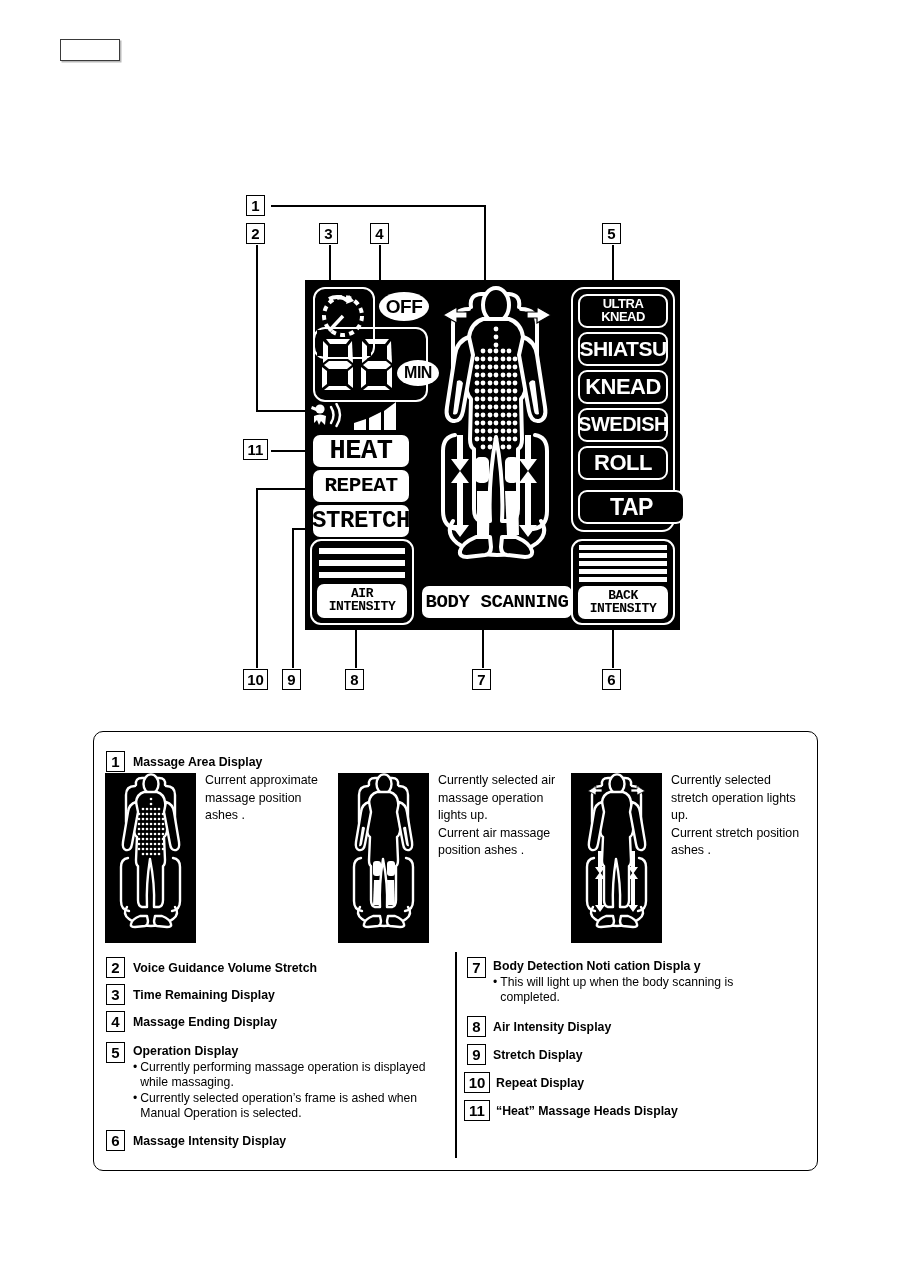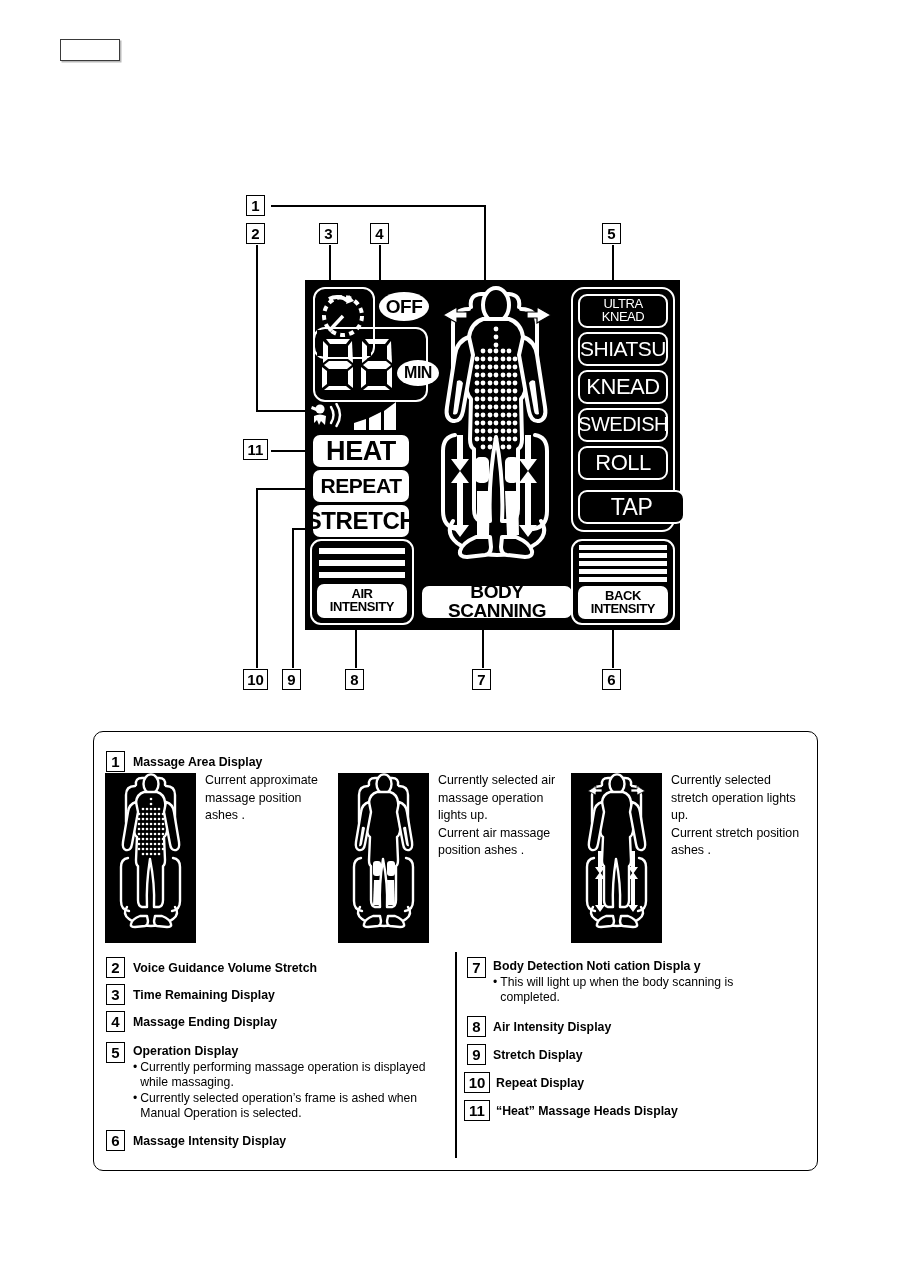--- a/index.html
+++ b/index.html
@@ -25,25 +25,25 @@
   
   #lcd{left:305px;top:280px;width:375px;height:350px;background:#000;}
 
   
   .grp{position:absolute;border:2.5px solid #fff;border-radius:10px;box-sizing:border-box;}
 
   
   .pill{position:absolute;background:#fff;border-radius:7px;
         display:flex;align-items:center;justify-content:center;
         color:#000;font-weight:bold;text-align:center;line-height:0.98;
-        box-sizing:border-box;letter-spacing:-0.4px;}
+        box-sizing:border-box;letter-spacing:-0.4px;font-family:Liberation Mono, monospace;}
   
   .opill{position:absolute;border:2.5px solid #fff;border-radius:9px;background:#000;
         display:flex;align-items:center;justify-content:center;
-        color:#fff;font-weight:normal;text-align:center;line-height:0.98;
+        color:#fff;font-weight:bold;text-align:center;line-height:0.98;
         box-sizing:border-box;letter-spacing:-0.5px;}
 
   .ellipse{position:absolute;background:#fff;border-radius:50%;
        display:flex;align-items:center;justify-content:center;
        color:#000;font-weight:bold;}
 
   .bar{position:absolute;background:#fff;}
 
   
   #legend{left:93px;top:731px;width:725px;height:440px;

